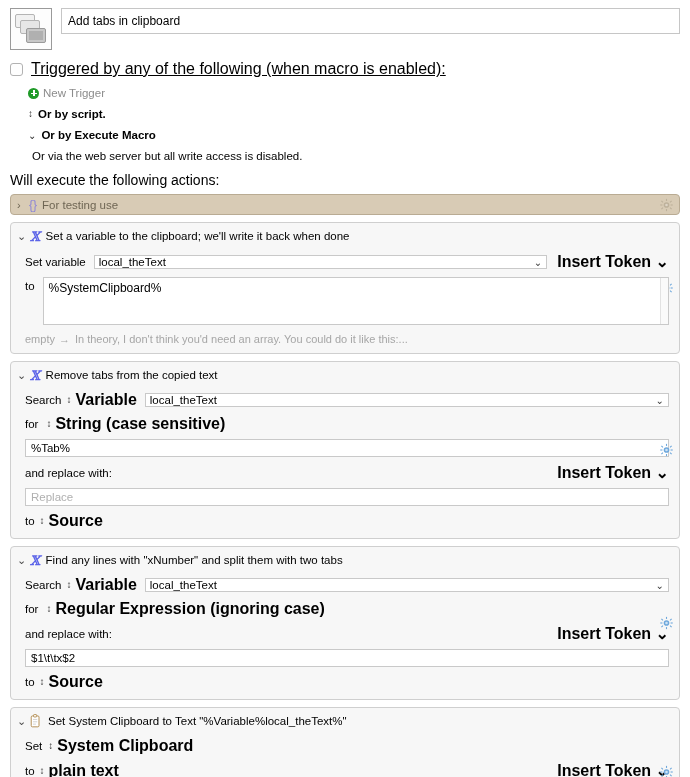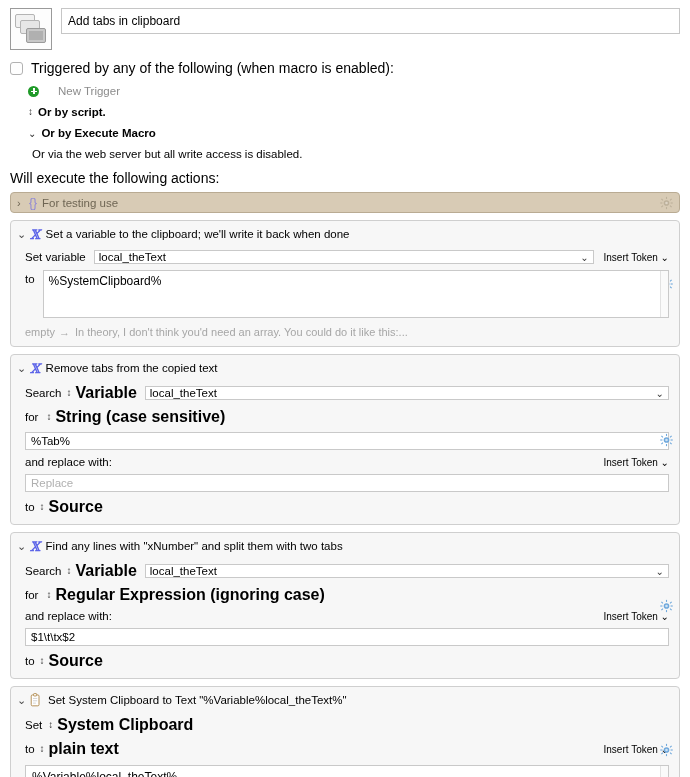--- a/index.html
+++ b/index.html
@@ -52,33 +52,33 @@
 
   
   .trigger-sec { padding: 0 10px; }
   .row { display: flex; align-items: center; }
   .chk-row { margin-top: 10px; }
   .checkbox {
     width: 13px; height: 13px;
     border: 1px solid #b2b2b2; border-radius: 3px;
     background: #fefefe; flex: 0 0 auto;
   }
-  .chk-label { margin-left: 8px; font-size: 14px; }
+  .chk-label { margin-left: 8px; font-size: 16px; text-decoration: underline; }
 
   .trig-line { margin-top: 9px; margin-left: 18px; display: flex; align-items: center; }
   .plus-icon {
     width: 11px; height: 11px; border-radius: 50%;
     background: #1f9a28; position: relative; flex: 0 0 auto;
   }
   .plus-icon::before, .plus-icon::after {
     content:""; position:absolute; background:#ffffff;
   }
   .plus-icon::before { left: 2.5px; top: 5px; width: 6px; height: 1.5px; }
   .plus-icon::after  { top: 2.5px; left: 5px; height: 6px; width: 1.5px; }
-  .gray-link { color: #8c8c8c; font-size: 11.5px; margin-left: 19px; }
+  .gray-link { color: #8c8c8c; font-size: 11.5px; margin-left: 4px; }
 
   .updown {
     font-size: 10px; color: #2b2b2b; flex: 0 0 auto;
     line-height: 1; letter-spacing: 0;
   }
   .bold-small { font-weight: bold; font-size: 11.5px; margin-left: 5px; }
   .chev { font-size: 10px; color:#2b2b2b; }
   .plain-line { margin-top: 9px; margin-left: 22px; font-size: 11.5px; }
   .will-exec { margin-top: 10px; margin-left: 0px; font-size: 14px; }
 
@@ -148,21 +148,21 @@
     min-width: 0;
   }
   .field-chev {
     position: absolute; right: 5px; top: 50%; transform: translateY(-50%);
     font-size: 10px; color: #3a3a3a;
   }
   .fieldwrap { position: relative; flex: 1 1 auto; display:flex; min-width:0; }
   .fieldwrap.has-chev .textfield { padding-right: 14px; }
 
   .insert-token {
-    font-size: 10px; font-weight: normal; margin-left: 10px; flex: 0 0 auto;
+    font-size: 16px; font-weight: bold; margin-left: 10px; flex: 0 0 auto;
     white-space: nowrap;
   }
   .full-field {
     height: 18px; background:#ffffff; border:1px solid #c9c9c9;
     display:flex; align-items:center; padding: 0 5px;
     font-size: 11.5px; margin-top: 6px;
   }
   .full-field.ph { color: #b0b0b0; }
 
   .bigbox {

